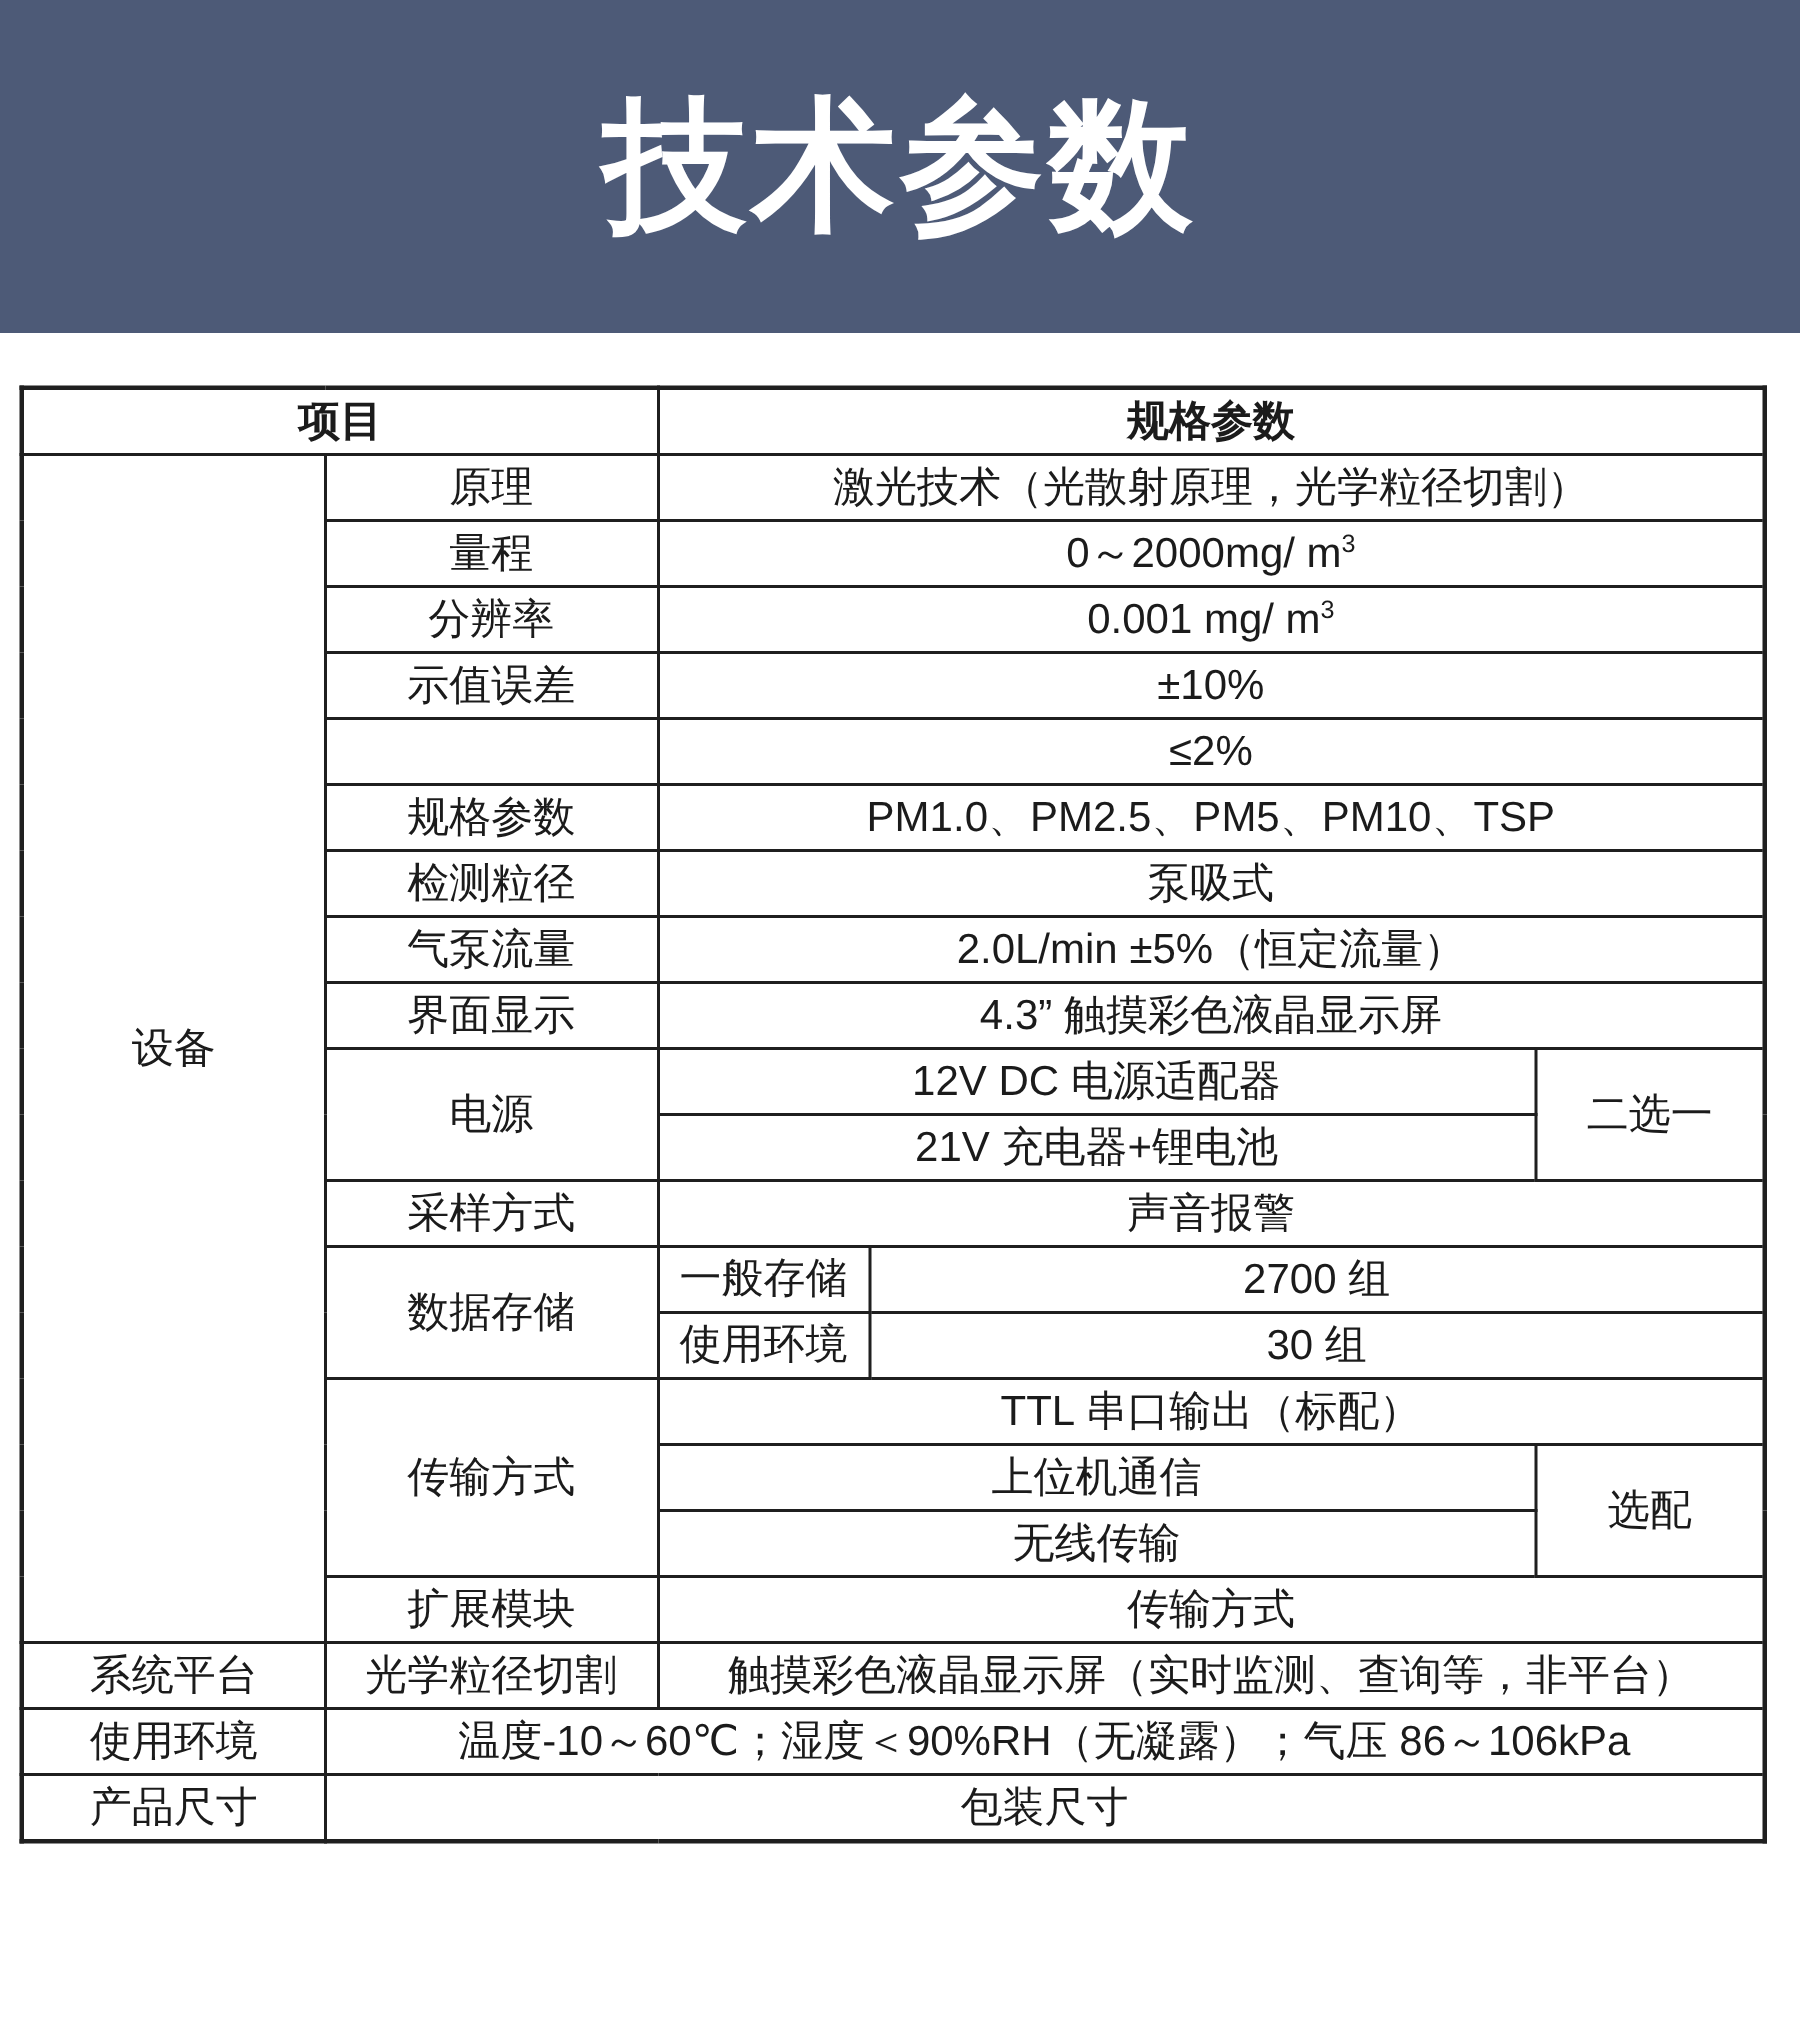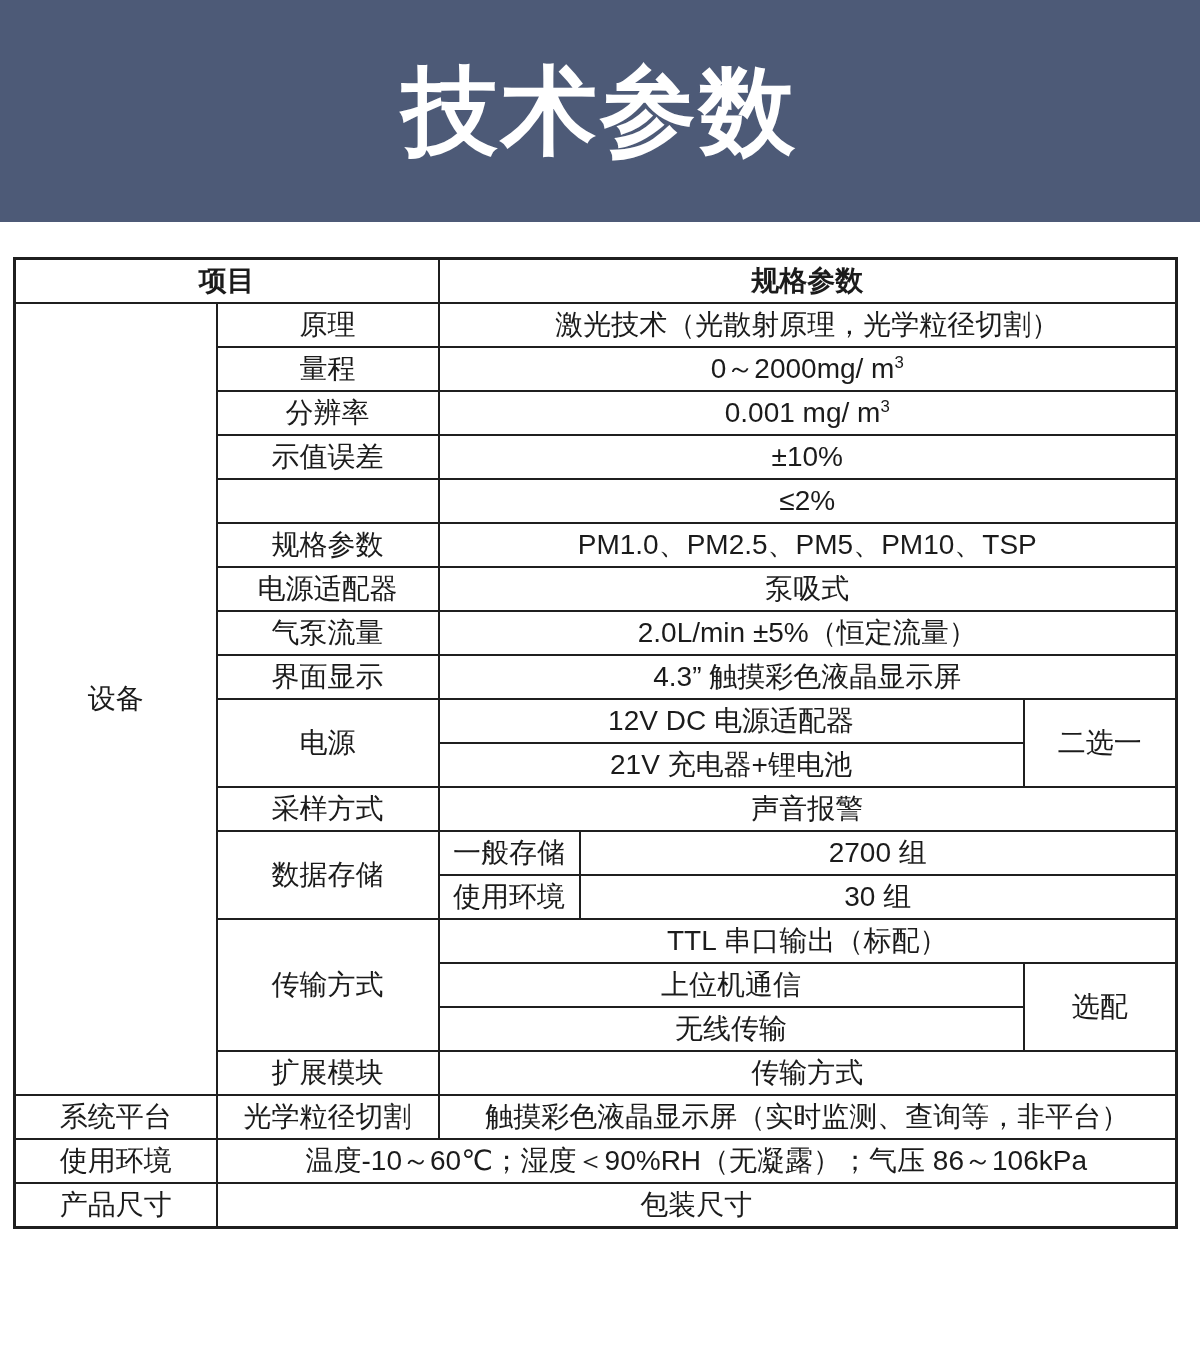--- a/index.html
+++ b/index.html
@@ -102,21 +102,21 @@
       <td></td>
       <td colspan="3">≤2%</td>
     </tr>
 
     <tr>
       <td>规格参数</td>
       <td colspan="3">PM1.0、PM2.5、PM5、PM10、TSP</td>
     </tr>
 
     <tr>
-      <td>电源适配器</td>
+      <td>检测粒径</td>
       <td colspan="3">泵吸式</td>
     </tr>
 
     <tr>
       <td>气泵流量</td>
       <td colspan="3">2.0L/min  ±5%（恒定流量）</td>
     </tr>
 
     <tr>
       <td>界面显示</td>

